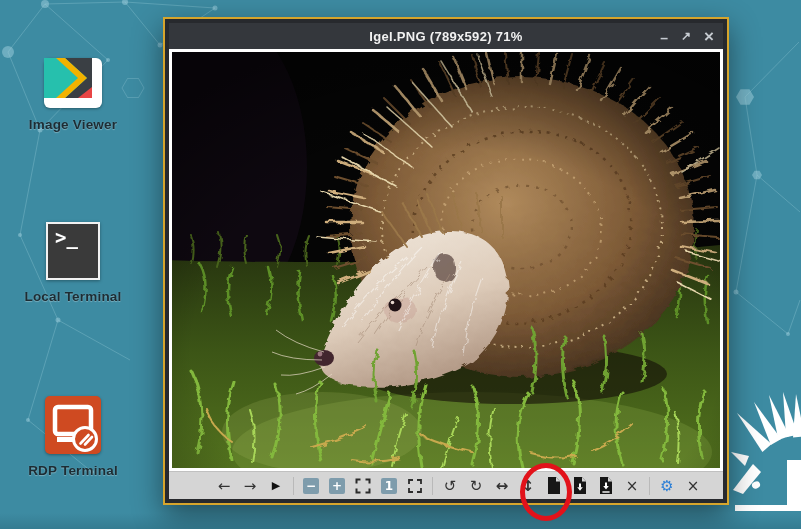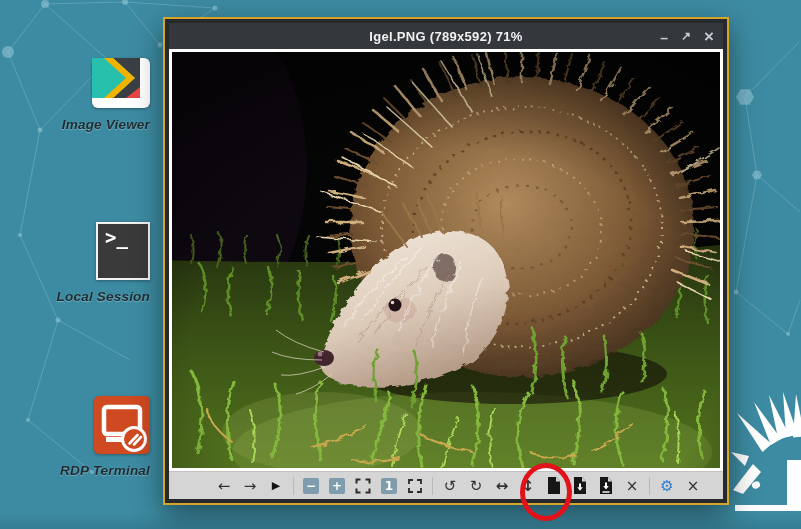--- a/index.html
+++ b/index.html
@@ -7,22 +7,22 @@
     position:relative;width:801px;height:529px;overflow:hidden;
     background:#3d8ba2;
     font-family:"Liberation Sans",sans-serif;
     -webkit-user-select:none;user-select:none;
   }
   .mesh{position:absolute;left:0;top:0;z-index:1;}
   .bottom-shade{position:absolute;left:0;bottom:0;width:801px;height:16px;
     background:linear-gradient(rgba(0,30,45,0),rgba(0,30,45,.14));z-index:1;}
 
   
-  .desk-icon{position:absolute;left:20px;width:130px;display:flex;flex-direction:column;
-    align-items:flex-end;z-index:3;cursor:default;font-style:italic;}
+  .desk-icon{position:absolute;left:8px;width:130px;display:flex;flex-direction:column;
+    align-items:center;z-index:3;cursor:default;}
   .desk-icon .art{display:block;}
   .desk-label{margin-top:9px;font-size:13.5px;font-weight:bold;color:#1d2c33;
     text-shadow:0 1px 1px rgba(255,255,255,.28), 0 0 2px rgba(255,255,255,.15);
     letter-spacing:.2px;white-space:nowrap;}
   .iv-frame{width:58px;height:50px;background:#fff;border-radius:6px;
     box-shadow:0 1px 3px rgba(0,0,0,.35);display:flex;align-items:center;justify-content:center;}
   .term-box{width:54px;height:58px;background:#3a3a3a;border:2px solid #f2f2f2;
     box-shadow:0 1px 3px rgba(0,0,0,.35);box-sizing:border-box;
     color:#fff;font-family:"DejaVu Sans Mono",monospace;font-weight:bold;font-size:19px;
     padding:3px 0 0 7px;line-height:20px;}
@@ -135,21 +135,21 @@
         <polygon points="21,0 48,0 48,40 21,40 43,20" fill="#3a3f44"></polygon>
         <polygon points="12,0 21,0 43,20 21,40 12,40 34,20" fill="#f2b200"></polygon>
         <polygon points="34,40 48,29 48,40" fill="#e84545"></polygon>
       </svg>
     </span>
     <span class="desk-label">Image Viewer</span>
   </div>
 
   <div class="desk-icon" style="top:222px">
     <span class="art term-box">&gt;_</span>
-    <span class="desk-label">Local Session</span>
+    <span class="desk-label">Local Terminal</span>
   </div>
 
   <div class="desk-icon" style="top:396px">
     <span class="art rdp-box">
       <svg width="56" height="58" viewBox="0 0 56 58">
         <rect x="10" y="11" width="36" height="27" rx="3" fill="none" stroke="#fff" stroke-width="4.5"></rect>
         <rect x="12" y="41" width="18" height="5" fill="#fff"></rect>
         <circle cx="40" cy="43" r="11.5" fill="#cf4a21" stroke="#fff" stroke-width="3"></circle>
         <path d="M35.5,47.5 L43.5,39 M40,48.5 L47,41" stroke="#fff" stroke-width="2.6" fill="none" stroke-linecap="round"></path>
       </svg>

